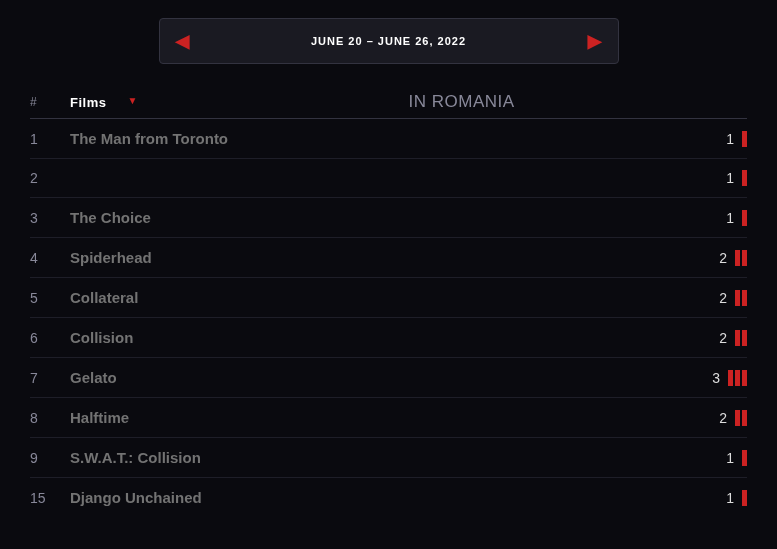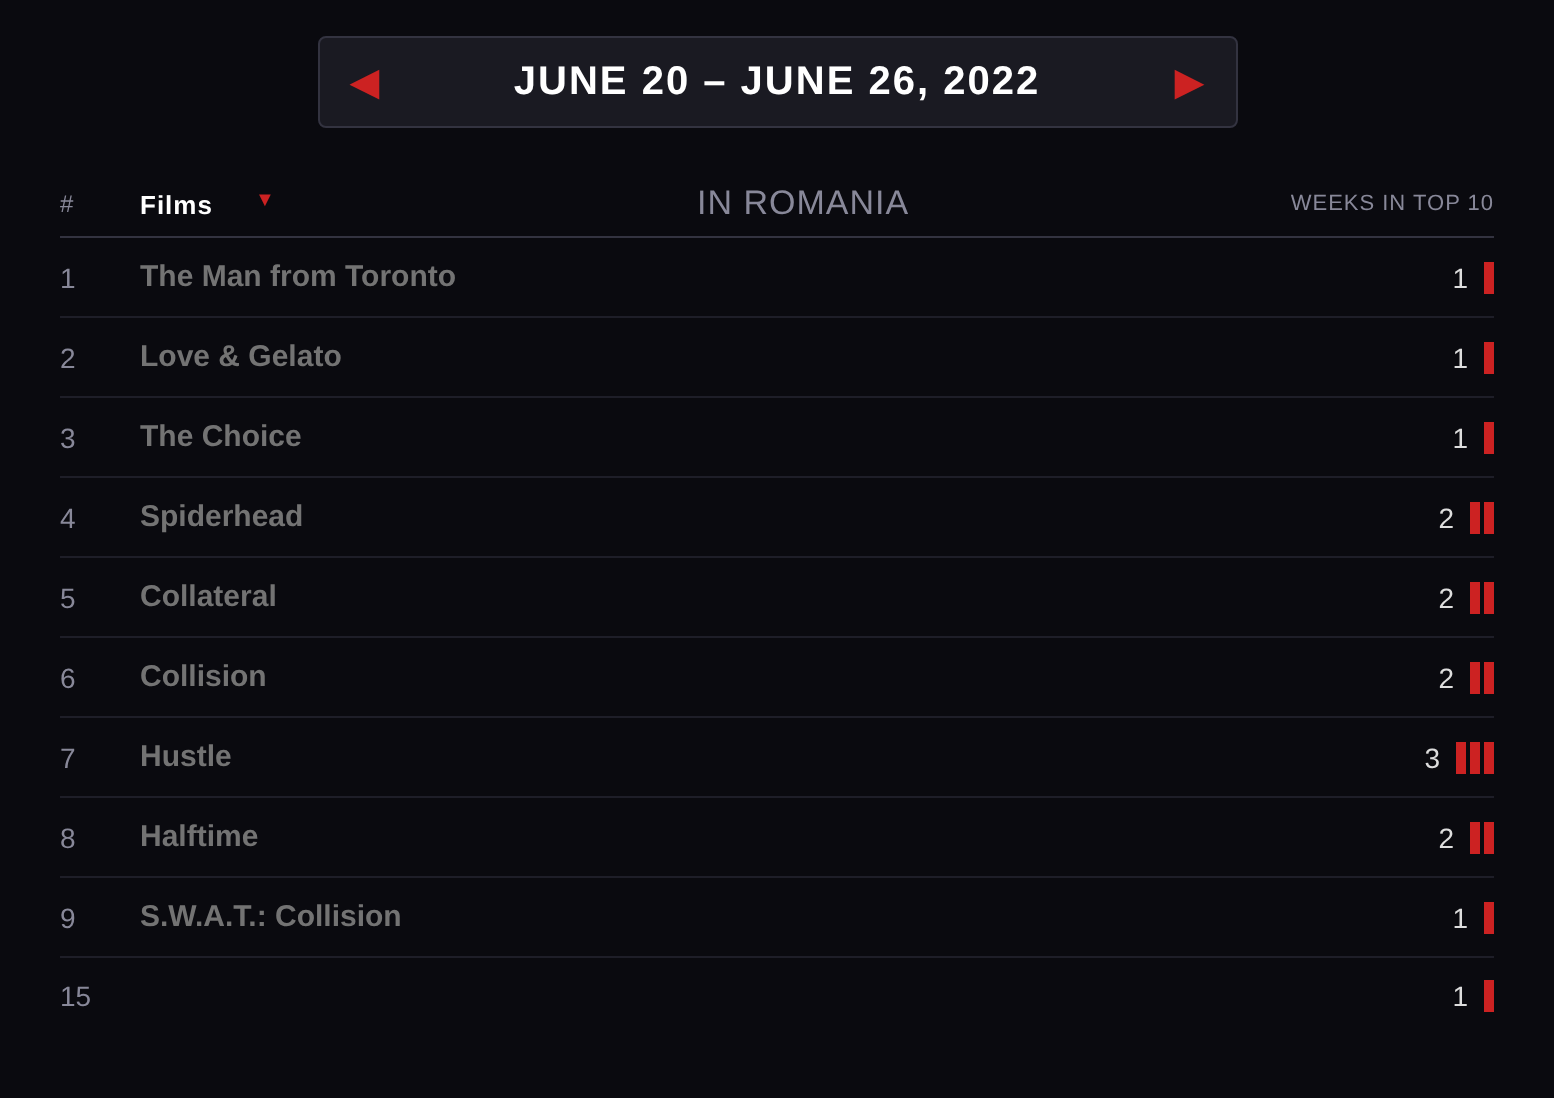--- a/index.html
+++ b/index.html
@@ -45,21 +45,21 @@
       color: #cc2222;
       font-size: 18px;
       cursor: pointer;
       font-weight: bold;
       line-height: 1;
       user-select: none;
     }
 
     .date-text {
       color: #ffffff;
-      font-size: 20px;
+      font-size: 11px;
       font-weight: bold;
       letter-spacing: 1px;
     }
 
     
     .table-container {
       padding: 0 30px;
     }
 
     .table-header {
@@ -181,38 +181,36 @@
 
   <div class="table-container">
 
     <div class="table-header">
       <div class="col-rank">#</div>
       <div class="col-title">
         <span class="col-title-label">Films</span>
         <span class="sort-icon">▼</span>
       </div>
       <div class="col-region">IN ROMANIA</div>
-      <div class="col-weeks">WEEKS IN TOP 10</div>
     </div>
 
     <div id="table-body">
         <div class="table-row">
       <div class="rank-num">1</div>
       <div class="film-title">The Man from Toronto</div>
       <div class="region-col"></div>
       <div class="weeks-col">
         <span class="weeks-num">1</span>
         <div class="bar-indicator">
               <span class="bar-segment"></span>
             </div>
       </div>
     </div>
         <div class="table-row">
       <div class="rank-num">2</div>
-      <div class="film-title">Love &amp; Gelato</div>
       <div class="region-col"></div>
       <div class="weeks-col">
         <span class="weeks-num">1</span>
         <div class="bar-indicator">
               <span class="bar-segment"></span>
             </div>
       </div>
     </div>
         <div class="table-row">
       <div class="rank-num">3</div>
@@ -256,21 +254,21 @@
       <div class="weeks-col">
         <span class="weeks-num">2</span>
         <div class="bar-indicator">
               <span class="bar-segment"></span>
               <span class="bar-segment"></span>
             </div>
       </div>
     </div>
         <div class="table-row">
       <div class="rank-num">7</div>
-      <div class="film-title">Hustle</div>
+      <div class="film-title">Gelato</div>
       <div class="region-col"></div>
       <div class="weeks-col">
         <span class="weeks-num">3</span>
         <div class="bar-indicator">
               <span class="bar-segment"></span>
               <span class="bar-segment"></span>
               <span class="bar-segment"></span>
             </div>
       </div>
     </div>
@@ -292,20 +290,21 @@
       <div class="region-col"></div>
       <div class="weeks-col">
         <span class="weeks-num">1</span>
         <div class="bar-indicator">
               <span class="bar-segment"></span>
             </div>
       </div>
     </div>
         <div class="table-row">
       <div class="rank-num">15</div>
+      <div class="film-title">Django Unchained</div>
       <div class="region-col"></div>
       <div class="weeks-col">
         <span class="weeks-num">1</span>
         <div class="bar-indicator">
               <span class="bar-segment"></span>
             </div>
       </div>
     </div>
       </div>
 

